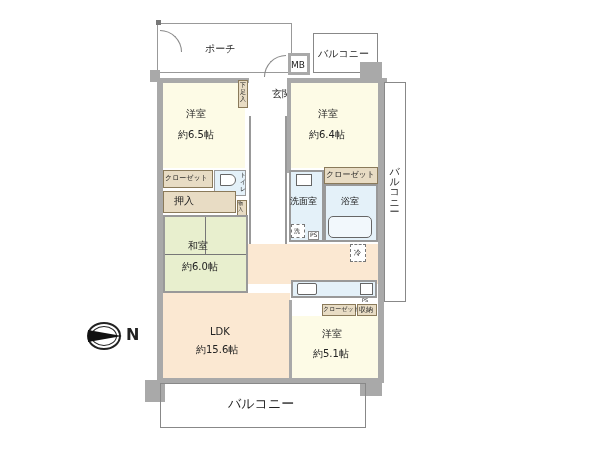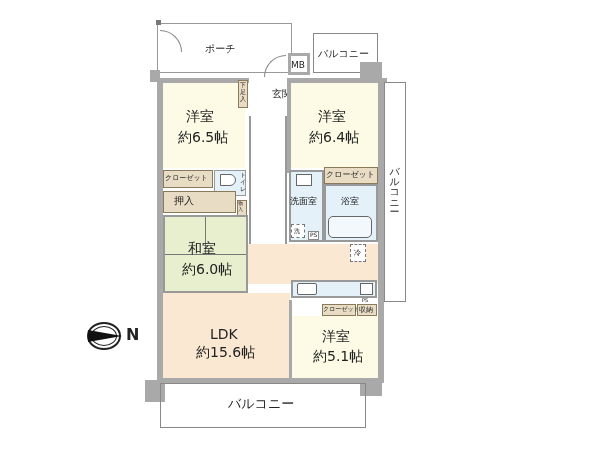--- a/index.html
+++ b/index.html
@@ -2,21 +2,21 @@
 <html><head>
   <meta charset="utf-8">
   <style>
     html, body { margin: 0; padding: 0; background: #ffffff; }
     body { width: 600px; height: 450px; position: relative; overflow: hidden;
            font-family: "DejaVu Sans", sans-serif; color: #222; }
     .abs { position: absolute; box-sizing: border-box; }
     .wall { background: #a9a9a9; position: absolute; }
     .room { position: absolute; box-sizing: border-box; }
     .lbl { position: absolute; line-height: 1.15; white-space: nowrap; }
-    .big { font-size: 14px; }
+    .big { font-size: 10px; }
     .mid { font-size: 10px; }
     .sm { font-size: 8px; }
     .tiny { font-size: 6px; }
     .closet { background: #e8dcc4; border: 1px solid #8a7a5a; }
     .wet { background: #e4f1f9; }
     .line { position: absolute; background: #777; }
     .outline { position: absolute; border: 1px solid #888; box-sizing: border-box; }
   </style>
 </head>
 <body>

